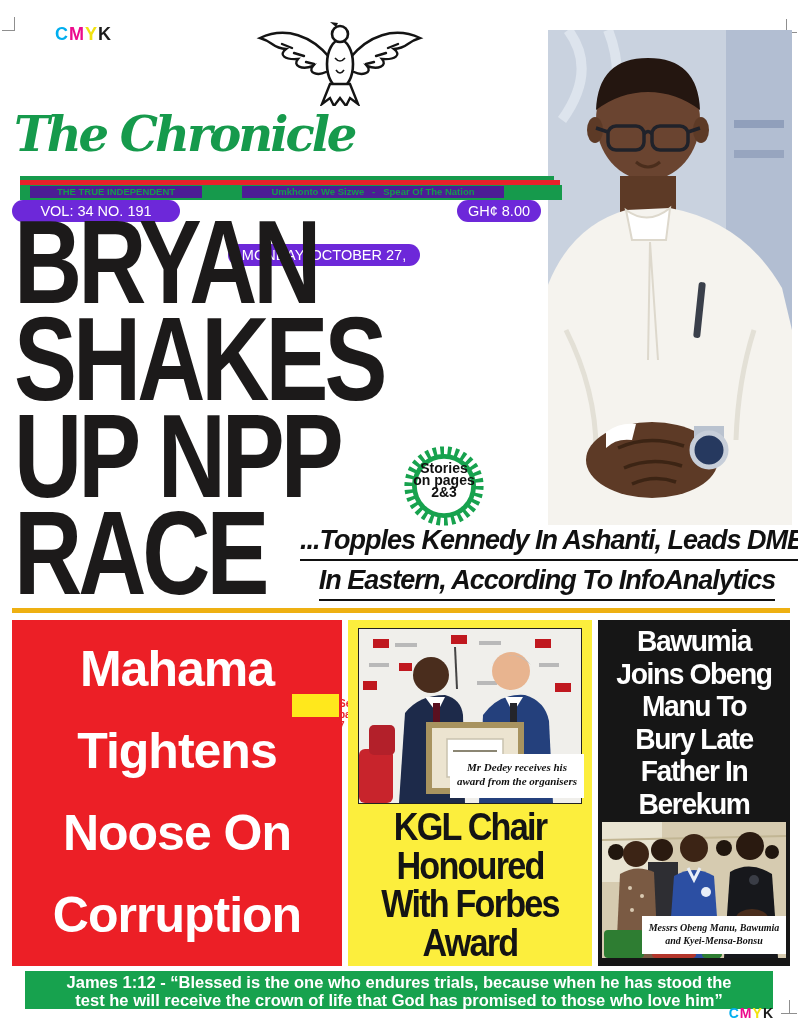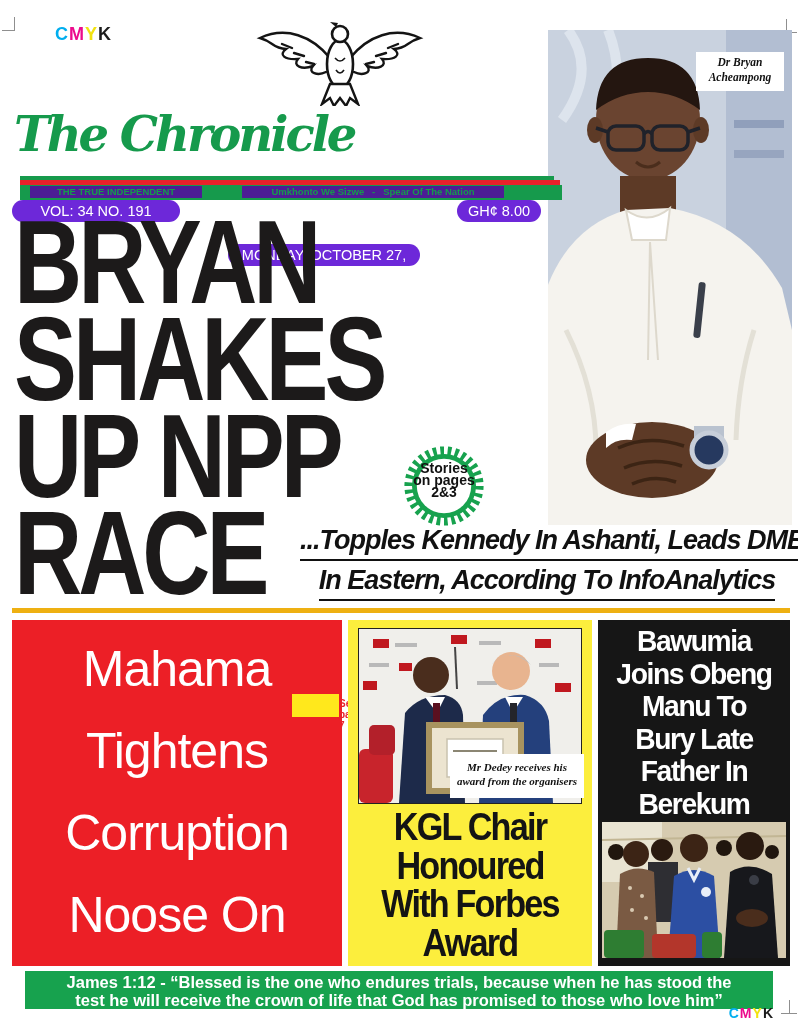--- a/index.html
+++ b/index.html
@@ -50,21 +50,21 @@
   
   .subhead{left:300px;top:524px;width:494px;text-align:center;}
   .subhead span{display:inline-block;font-size:27px;font-weight:bold;font-style:italic;
       letter-spacing:-1px;color:#111;line-height:33px;border-bottom:2.5px solid #111;
       padding-bottom:2px;margin-bottom:3px;white-space:nowrap;}
 
   .orange-rule{left:12px;top:608px;width:778px;height:5px;background:#eeb012;}
 
   
   .box-red{left:12px;top:620px;width:330px;height:346px;background:#ec1f26;}
-  .red-lines{left:12px;top:628px;width:330px;text-align:center;color:#fff;font-weight:normal;
+  .red-lines{left:12px;top:628px;width:330px;text-align:center;color:#fff;font-weight:bold;
       font-size:50px;line-height:82px;letter-spacing:-1px;}
   .see-tag{left:292px;top:694px;width:46px;height:23px;background:#ffe81c;color:#e8212b;
       font-size:10px;font-weight:bold;line-height:11px;text-align:center;padding-top:4px;box-sizing:border-box;padding-left:47px;}
 
   .box-yellow{left:348px;top:620px;width:244px;height:346px;background:#fcee3d;}
   .mid-photo{left:358px;top:628px;width:224px;height:176px;border:1px solid #222;box-sizing:border-box;}
   .cap-dedey{left:450px;top:754px;width:134px;height:44px;font-size:11px;line-height:14px;padding-top:6px;box-sizing:border-box;}
   .kgl-lines{left:348px;top:808px;width:244px;text-align:center;color:#141414;font-weight:bold;
       font-size:38px;line-height:38.5px;letter-spacing:-2px;transform:scaleX(0.9);transform-origin:center top;}
 
@@ -134,24 +134,20 @@
       <path d="M102 212 L100 330 M102 212 L110 330" stroke="#ddd8cc" stroke-width="2" fill="none"></path>
       <rect x="148" y="252" width="7" height="56" rx="3" fill="#3a3f4a" transform="rotate(6 151 280)"></rect>
       <path d="M18 300 q30 60 30 120 M206 300 q-16 50 -18 110" stroke="#e3e0d6" stroke-width="5" fill="none"></path>
       <ellipse cx="104" cy="430" rx="66" ry="38" fill="#5d3a26"></ellipse>
       <path d="M70 418 q30 -14 66 -2 M76 438 q28 -12 58 -2 M84 454 q22 -10 44 -2" stroke="#3c2414" stroke-width="3.5" fill="none"></path>
       <rect x="146" y="396" width="30" height="14" fill="#b9c2cf"></rect>
       <circle cx="161" cy="420" r="17" fill="#26395f" stroke="#c7ced9" stroke-width="5"></circle>
       <path d="M58 402 q14 -10 30 -8 l-4 16 q-16 -2 -26 8 Z" fill="#ffffff"></path>
     </svg>
   </div>
-  <div class="abs photo-caption cap-bryan">
-    <div>Dr Bryan</div>
-    <div>Acheampong</div>
-  </div>
 
   <div class="abs masthead-title">The Chronicle</div>
   <div class="abs title-rule"></div>
   <div class="abs red-rule"></div>
   <div class="abs green-bar">
     <div class="tag-box tag-left">THE TRUE INDEPENDENT</div>
     <div class="tag-box tag-center">
       <span>Umkhonto We Sizwe</span>
       &nbsp;&nbsp;<span>-</span>&nbsp;&nbsp;
       <span>Spear Of The Nation</span>
@@ -185,22 +181,22 @@
     <span>...Topples Kennedy In Ashanti, Leads DMB</span><br>
     <span>In Eastern, According To InfoAnalytics</span>
   </div>
 
   <div class="abs orange-rule"></div>
 
   <div class="abs box-red"></div>
   <div class="abs red-lines">
     <div>Mahama</div>
     <div>Tightens</div>
+    <div>Noose On</div>
     <div>Corruption</div>
-    <div>Noose On</div>
   </div>
   <div class="abs see-tag">
     <div>See</div>
     <div>page 7</div>
   </div>
 
   <div class="abs box-yellow"></div>
   <div class="abs mid-photo">
     <svg width="222" height="174" viewBox="0 0 222 174">
       <rect width="222" height="174" fill="#f0efeb"></rect>
@@ -288,20 +284,24 @@
       <path d="M122 136 L128 50 Q148 38 170 52 L176 136 Z" fill="#17181c"></path>
       <ellipse cx="150" cy="96" rx="16" ry="9" fill="#4a2d1c"></ellipse>
       <circle cx="152" cy="58" r="5" fill="#3a3d46"></circle>
       <g>
         <rect x="2" y="108" width="40" height="28" fill="#2e7d32" rx="4"></rect>
         <rect x="50" y="112" width="44" height="24" fill="#b3362b" rx="4"></rect>
         <rect x="100" y="110" width="20" height="26" fill="#2e7d32" rx="4"></rect>
       </g>
     </svg>
   </div>
+  <div class="abs photo-caption cap-messrs">
+    <div>Messrs Obeng Manu, Bawumia</div>
+    <div>and Kyei-Mensa-Bonsu</div>
+  </div>
 
   <div class="abs verse">
     <div>James 1:12 - “Blessed is the one who endures trials, because when he has stood the</div>
     <div>test he will receive the crown of life that God has promised to those who love him”</div>
   </div>
 
   <div class="abs cmyk bottom">
     <span class="c">C</span><span class="m">M</span><span class="y">Y</span><span class="k">K</span>
   </div>
 

